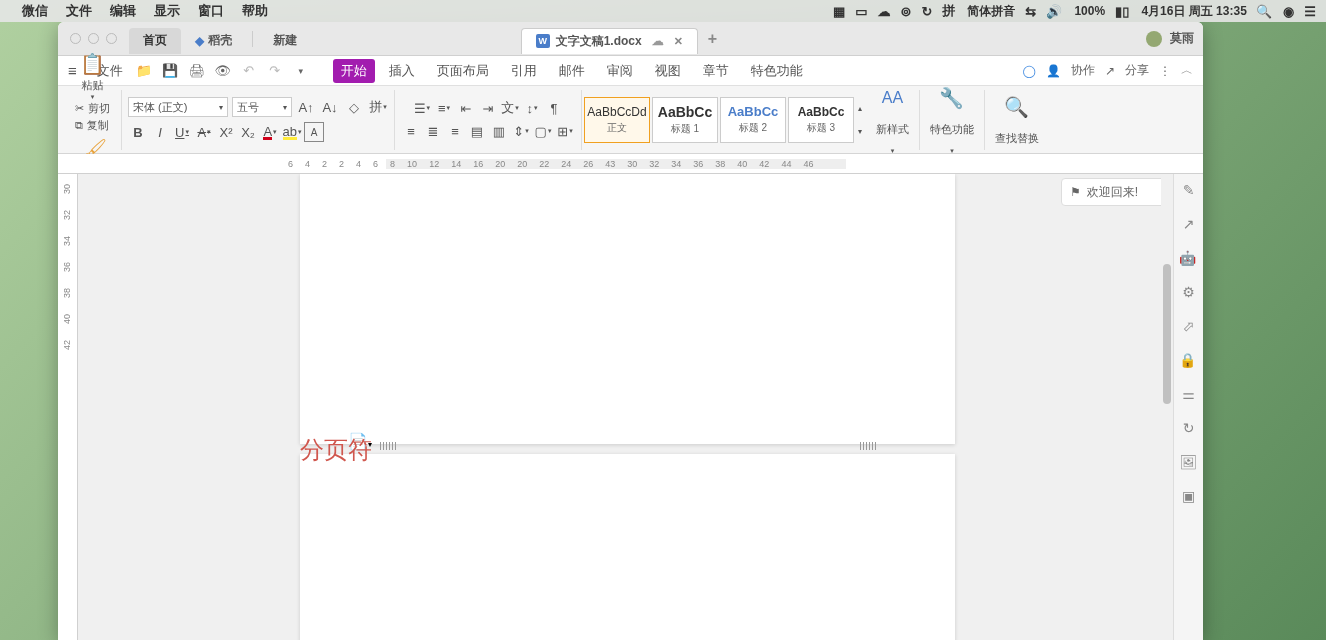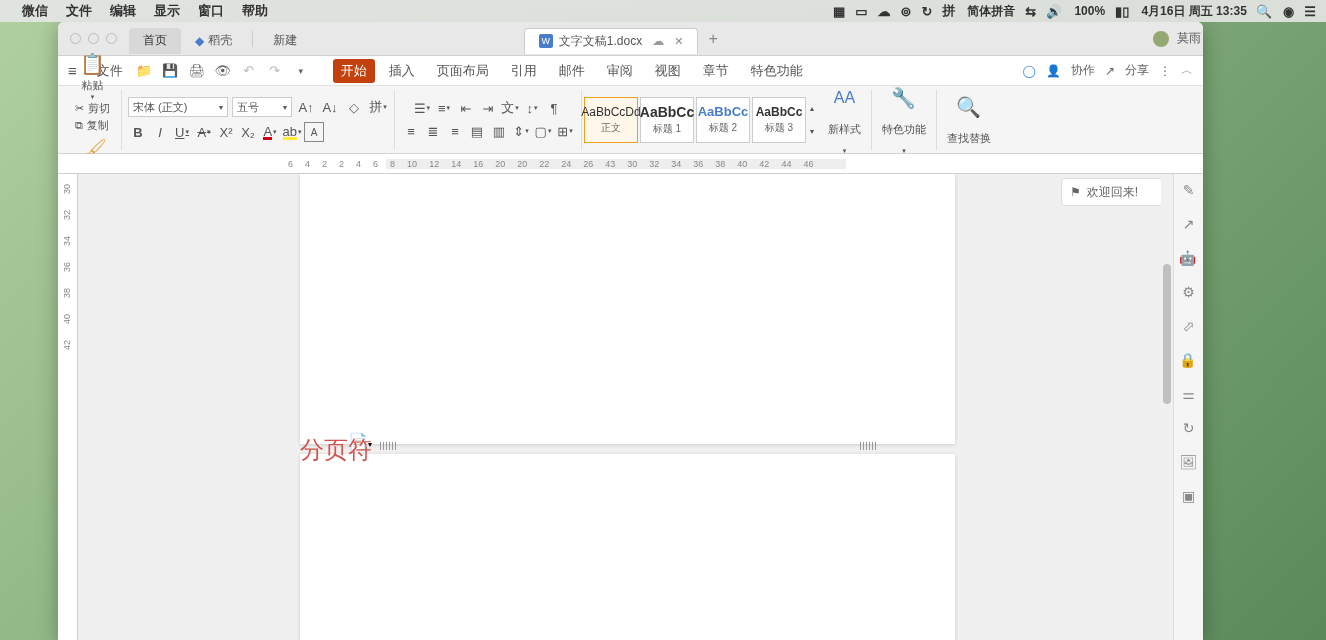--- a/index.html
+++ b/index.html
@@ -5,36 +5,36 @@
 * { margin: 0; padding: 0; box-sizing: border-box; font-family: "PingFang SC", "Microsoft YaHei", sans-serif; }
 body { width: 1326px; height: 640px; overflow: hidden; background: linear-gradient(135deg, #a8d8a8, #7ba87b); }
 .desktop-bg { position: absolute; inset: 0; background: linear-gradient(135deg, #b0d0a0 0%, #5a8a5a 100%); }
 .menubar { position: absolute; top: 0; left: 0; right: 0; height: 22px; background: rgba(230,230,230,0.9); display: flex; align-items: center; padding: 0 10px; font-size: 13px; color: #333; z-index: 100; font-weight: bold; }
 .menubar .apple { margin-right: 12px; font-size: 14px; }
 .menubar .menu-item { margin-right: 18px; cursor: pointer; }
 .menubar .spacer { flex: 1; }
 .menubar .status-item { margin-left: 12px; font-size: 12px; display: flex; align-items: center; }
 .menubar .status-icon { margin-left: 10px; font-size: 13px; }
 .app-window { position: absolute; top: 22px; left: 58px; width: 1145px; height: 618px; background: #fff; border-radius: 6px 6px 0 0; box-shadow: 0 4px 20px rgba(0,0,0,0.3); display: flex; flex-direction: column; overflow: hidden; }
-.titlebar { height: 34px; background: #e8e8e8; display: flex; align-items: center; border-bottom: 1px solid #d0d0d0; }
+.titlebar { height: 34px; background: #e8e8e8; display: flex; align-items: center; border-bottom: 1px solid #d0d0d0; font-weight: bold; }
 .traffic-lights { display: flex; gap: 7px; padding: 0 12px; }
 .tl { width: 11px; height: 11px; border-radius: 50%; border: 1px solid #bbb; background: #e8e8e8; }
 .tab { height: 26px; padding: 0 14px; display: flex; align-items: center; font-size: 12px; color: #555; border-radius: 4px 4px 0 0; margin-top: 4px; cursor: pointer; }
 .tab.home { background: #d8d8d8; color: #333; }
 .tab.doc { background: #fff; border: 1px solid #ccc; border-bottom: none; }
 .tab.doc .doc-icon { width: 14px; height: 14px; background: #4a7dc9; border-radius: 2px; margin-right: 6px; display: inline-flex; align-items: center; justify-content: center; color: #fff; font-size: 9px; }
 .tab .close-x { margin-left: 10px; font-size: 11px; color: #888; }
 .tab .cloud { margin-left: 10px; color: #999; font-size: 12px; }
 .tab-new { padding: 0 10px; color: #888; font-size: 16px; cursor: pointer; }
-.titlebar .right { margin-left: auto; display: flex; align-items: center; gap: 8px; padding-right: 2px; font-size: 12px; color: #555; }
+.titlebar .right { margin-left: auto; display: flex; align-items: center; gap: 8px; padding-right: 9px; font-size: 12px; color: #555; }
 .avatar { width: 16px; height: 16px; border-radius: 50%; background: #94a872; }
 .menubar2 { height: 30px; background: #fff; border-bottom: 1px solid #e0e0e0; display: flex; align-items: center; padding: 0 10px; font-size: 13px; color: #555; gap: 6px; }
 .hamburger { font-size: 15px; margin-right: 6px; cursor: pointer; }
 .menu2-item { padding: 3px 8px; cursor: pointer; border-radius: 3px; }
-.menu2-item.active { background: #c2410c; color: #fff; }
+.menu2-item.active { background: #a21caf; color: #fff; }
 .menu2-icon { width: 16px; height: 16px; display: inline-flex; align-items: center; justify-content: center; color: #666; margin-right: 4px; cursor: pointer; }
 .menubar2 .spacer { flex: 1; }
 .menubar2 .right-actions { display: flex; align-items: center; gap: 10px; font-size: 12px; color: #666; }
 .collab-icon { color: #4a90e2; }
 .chevron-up { font-size: 12px; color: #888; cursor: pointer; }
 .ribbon { height: 68px; background: #f5f5f5; border-bottom: 1px solid #d5d5d5; display: flex; align-items: center; padding: 0 6px; font-size: 11px; color: #555; }
 .ribbon-group { display: flex; flex-direction: column; align-items: center; padding: 0 6px; border-right: 1px solid #ddd; height: 60px; justify-content: center; }
 .ribbon-group.no-border { border-right: none; }
 .big-btn { display: flex; flex-direction: column; align-items: center; gap: 10px; cursor: pointer; padding: 2px 4px; }
 .big-icon { width: 28px; height: 28px; display: flex; align-items: center; justify-content: center; font-size: 20px; color: #4a7dc9; }
@@ -43,21 +43,21 @@
 .size-select { width: 60px; height: 20px; border: 1px solid #ccc; background: #fff; font-size: 11px; padding: 0 4px; display: flex; align-items: center; justify-content: space-between; }
 .font-btns { display: flex; gap: 2px; margin-top: 2px; }
 .fb { width: 20px; height: 20px; border: 1px solid transparent; display: flex; align-items: center; justify-content: center; font-size: 13px; cursor: pointer; }
 .fb.bold { font-weight: bold; }
 .fb.italic { font-style: italic; }
 .fb.underline { text-decoration: underline; }
 .fb .drop { font-size: 7px; margin-left: 1px; }
 .color-underline { border-bottom: 3px solid #d0021b; height: 16px; }
 .bg-underline { border-bottom: 3px solid #ffeb3b; height: 16px; }
 .style-gallery { display: flex; gap: 2px; height: 46px; }
-.style-item { width: 54px; border: 1px solid #ccc; background: #fff; display: flex; flex-direction: column; align-items: center; justify-content: center; font-size: 10px; cursor: pointer; }
+.style-item { width: 66px; border: 1px solid #ccc; background: #fff; display: flex; flex-direction: column; align-items: center; justify-content: center; font-size: 10px; cursor: pointer; }
 .style-item.selected { border-color: #f0a020; background: #fff8ea; }
 .style-preview { font-size: 12px; color: #333; }
 .style-preview.h1 { font-weight: bold; font-size: 14px; }
 .style-preview.h2 { font-weight: bold; font-size: 13px; color: #4a7dc9; }
 .style-preview.h3 { font-weight: bold; font-size: 12px; }
 .style-label { font-size: 10px; color: #666; margin-top: 2px; }
 .ruler { height: 20px; background: #fff; border-bottom: 1px solid #d0d0d0; display: flex; align-items: center; padding-left: 230px; font-size: 9px; color: #888; gap: 12px; position: relative; }
 .ruler-active { position: absolute; left: 328px; width: 460px; height: 10px; background: #eee; top: 5px; }
 .ruler-num { position: relative; z-index: 1; }
 .doc-area { flex: 1; background: #f0f0f0; display: flex; position: relative; overflow: hidden; }

